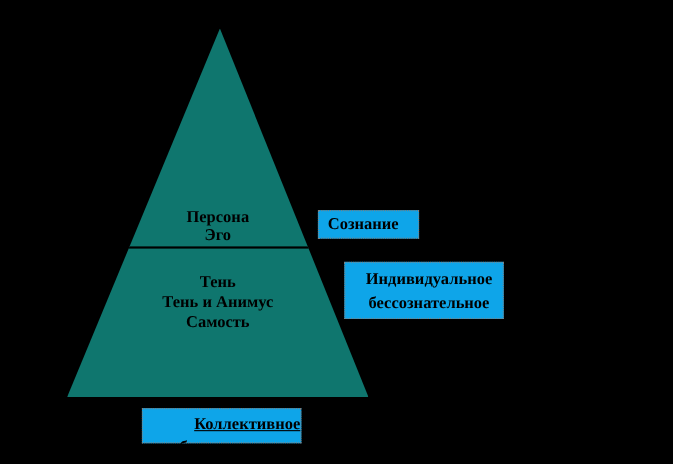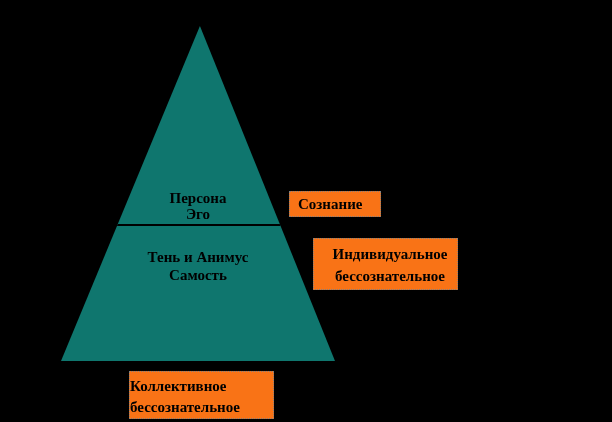--- a/index.html
+++ b/index.html
@@ -47,21 +47,21 @@
     top: 164px;
     line-height: 16px;
   }
   .lower-text {
     top: 222px;
     line-height: 18px;
   }
   
   .label-box {
     position: absolute;
-    background: #f97316;
+    background: #0ea5e9;
     border: 1px dotted #808080;
     box-sizing: border-box;
     font-size: 15px;
     color: #000000;
   }
   .box-consciousness {
     left: 289px;
     top: 191px;
     width: 92px;
     height: 26px;
@@ -75,42 +75,44 @@
     width: 145px;
     height: 52px;
     padding: 4px 0 0 9px;
     line-height: 22px;
     text-align: center;
   }
   .box-collective {
     left: 129px;
     top: 371px;
     width: 145px;
-    height: 48px;
+    height: 32px;
     padding-top: 4px;
     line-height: 21px;
-    text-align: left;
+    text-align: right;
+    text-decoration: underline;
   }
   .label-box div, .box-consciousness span { white-space: nowrap; }
 </style>
 </head>
 <body>
 
 <div class="stage">
 
   <div class="pyramid">
 
     <div class="tri-text upper-text">
       <div>Персона</div>
       <div>Эго</div>
     </div>
 
     <div class="divider"></div>
 
     <div class="tri-text lower-text">
+      <div>Тень</div>
       <div>Тень и Анимус</div>
       <div>Самость</div>
     </div>
 
   </div>
 
   <div class="label-box box-consciousness">
     <span>Сознание</span>
   </div>
 

